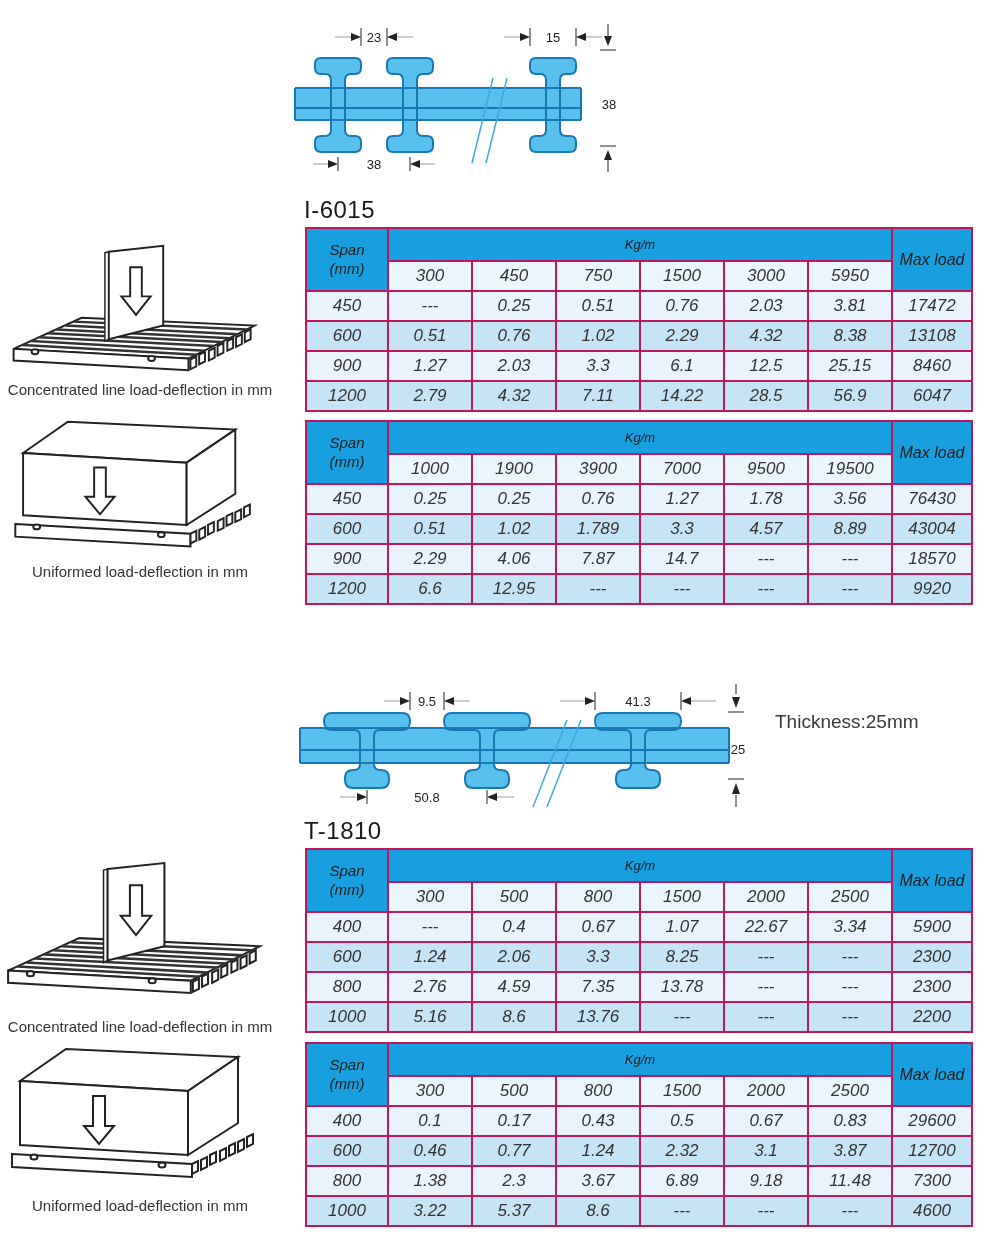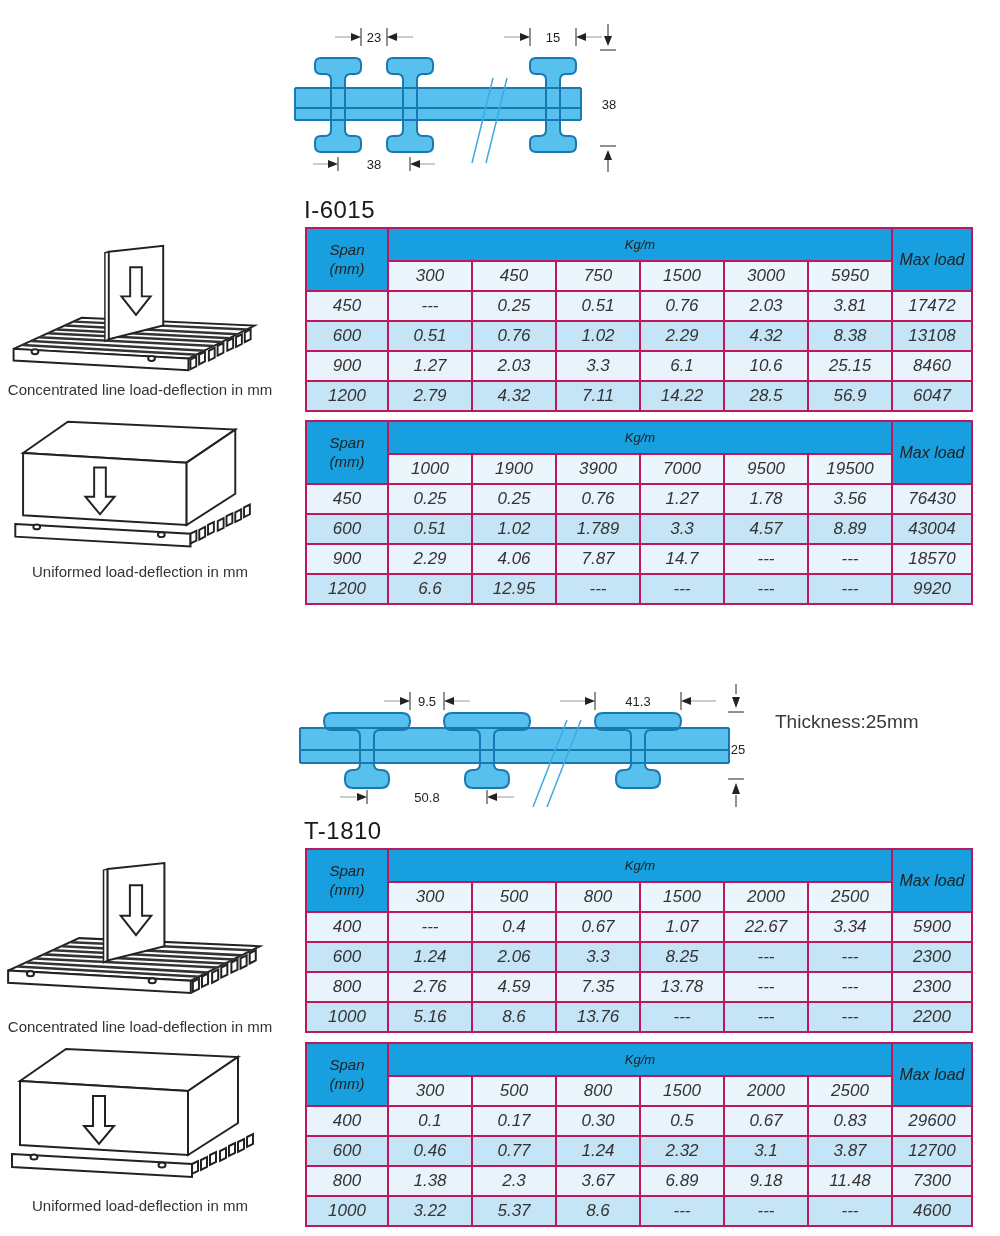--- a/index.html
+++ b/index.html
@@ -187,21 +187,21 @@
           <td>4.32</td>
           <td>8.38</td>
           <td>13108</td>
         </tr>
         <tr class="r0">
           <td>900</td>
           <td>1.27</td>
           <td>2.03</td>
           <td>3.3</td>
           <td>6.1</td>
-          <td>10.6</td>
+          <td>12.5</td>
           <td>25.15</td>
           <td>8460</td>
         </tr>
         <tr class="r1">
           <td>1200</td>
           <td>2.79</td>
           <td>4.32</td>
           <td>7.11</td>
           <td>14.22</td>
           <td>28.5</td>
@@ -455,21 +455,21 @@
           <td>500</td>
           <td>800</td>
           <td>1500</td>
           <td>2000</td>
           <td>2500</td>
         </tr>
         <tr class="r0">
           <td>400</td>
           <td>0.1</td>
           <td>0.17</td>
-          <td>0.30</td>
+          <td>0.43</td>
           <td>0.5</td>
           <td>0.67</td>
           <td>0.83</td>
           <td>29600</td>
         </tr>
         <tr class="r1">
           <td>600</td>
           <td>0.46</td>
           <td>0.77</td>
           <td>1.24</td>

